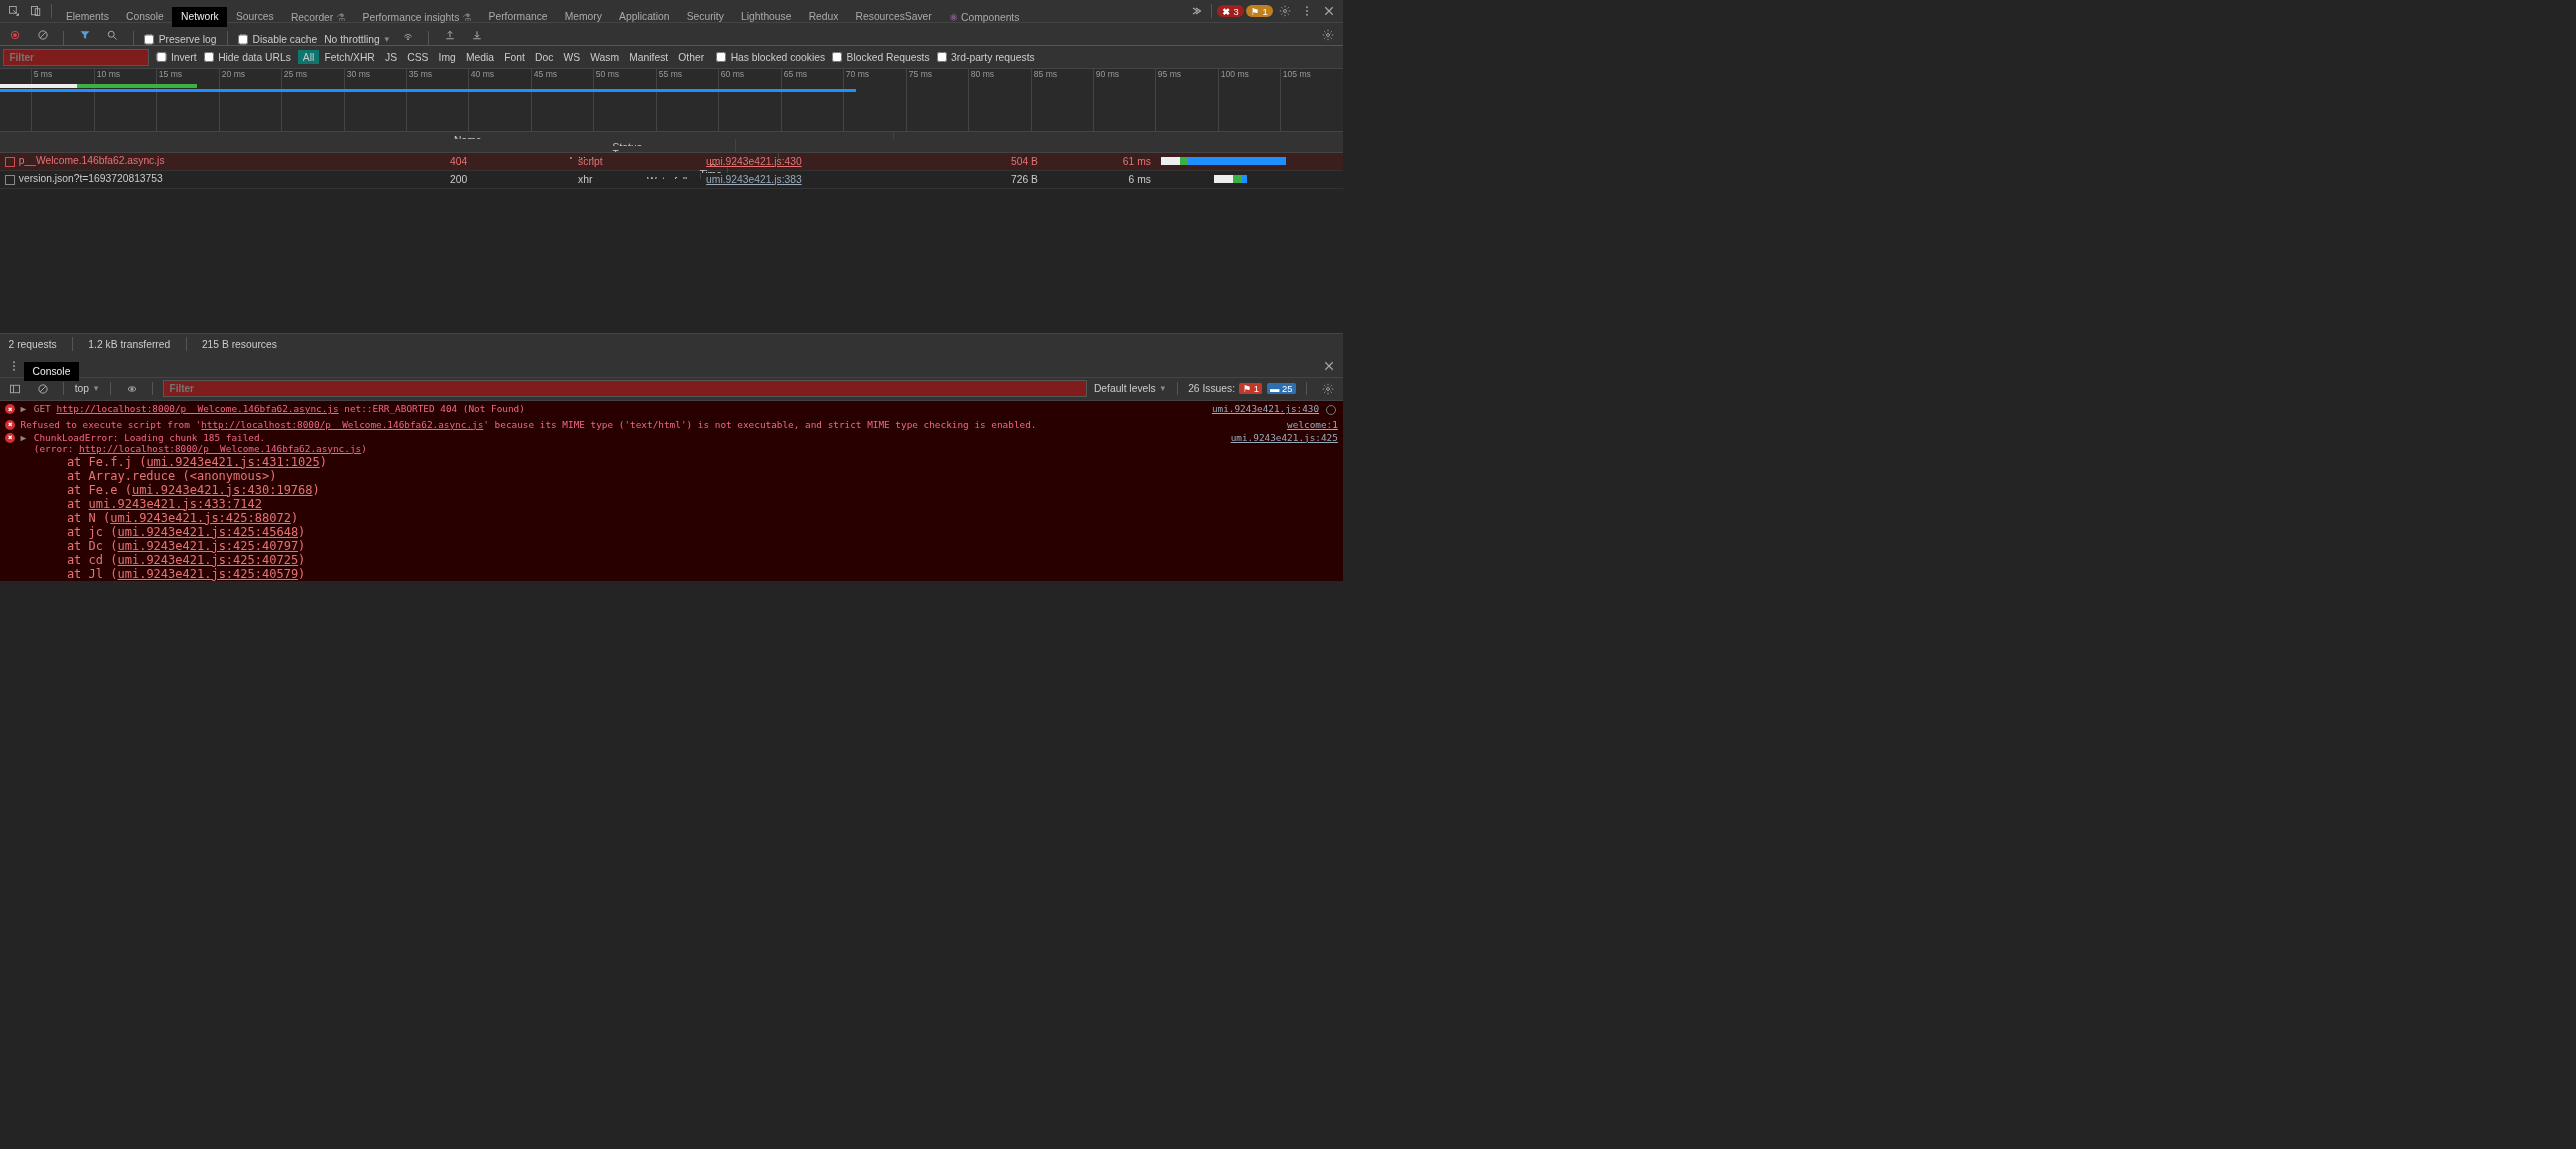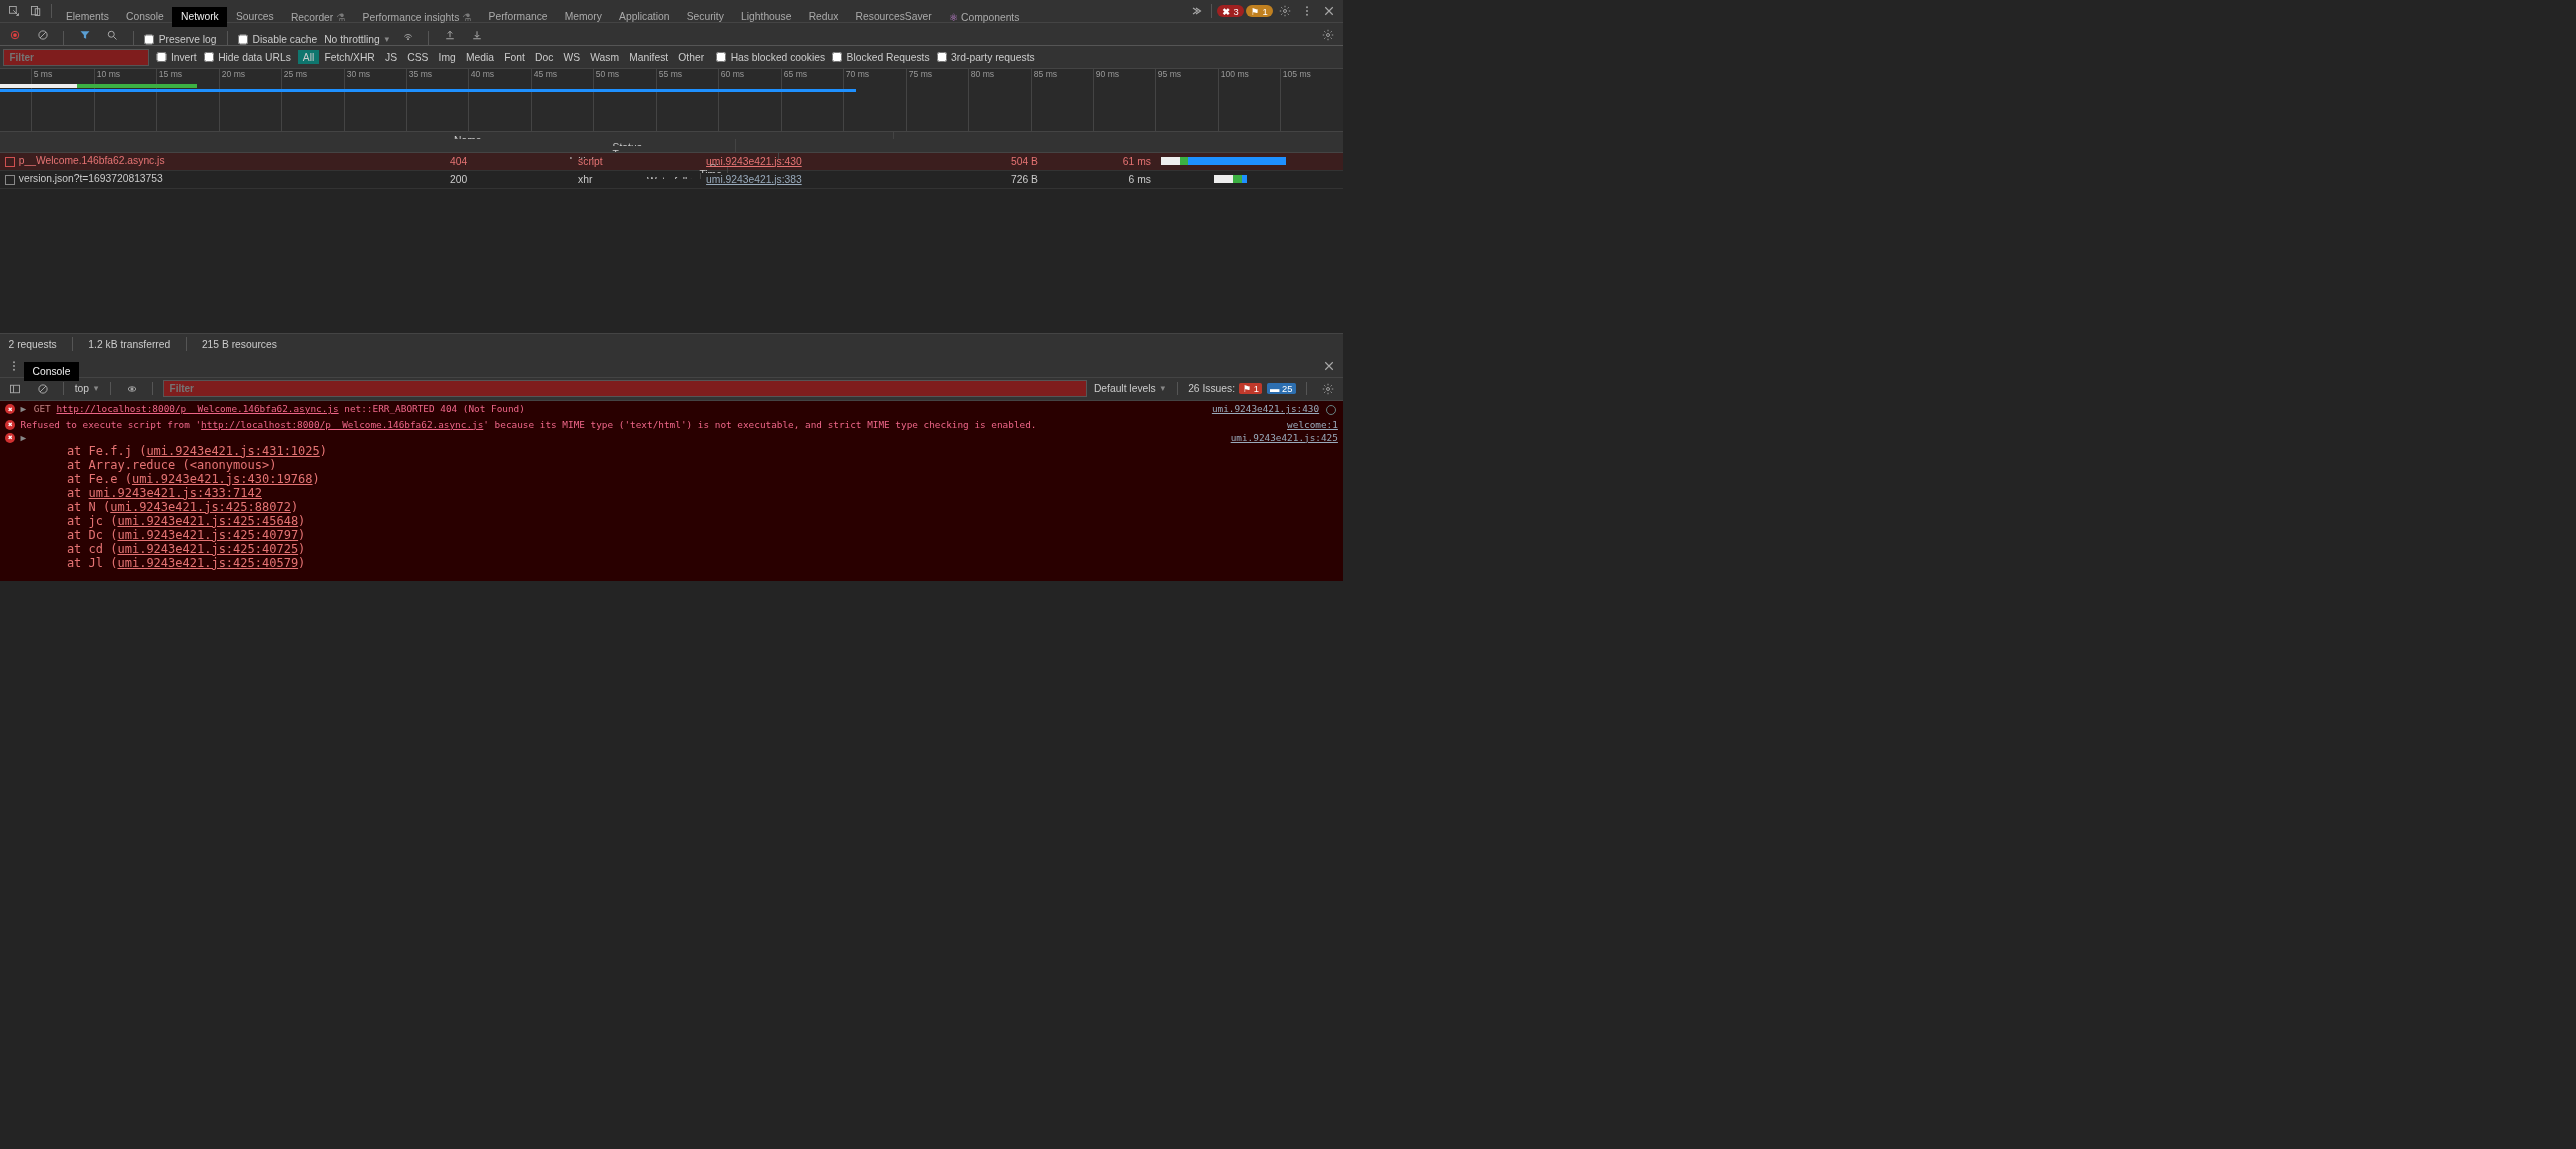--- a/index.html
+++ b/index.html
@@ -534,20 +534,22 @@
     </span>
   </div>
   <div class="console-line">
     <span class="err-ico">✖</span>
     <span class="msg"><span>Refused to execute script from '</span><a>http://localhost:8000/p__Welcome.146bfa62.async.js</a><span>' because its MIME type ('text/html') is not executable, and strict MIME type checking is enabled.</span></span>
     <a class="src">welcome:1</a>
   </div>
   <div class="console-line" style="align-items:flex-start;">
     <span class="err-ico">✖</span>
     <span class="disclose">▶</span>
+    <span class="msg"><span>ChunkLoadError: Loading chunk 185 failed.</span>
+<span>(error: </span><a>http://localhost:8000/p__Welcome.146bfa62.async.js</a><span>)</span></span>
     <a class="src">umi.9243e421.js:425</a>
   </div>
   <div id="stack-trace">
       <div class="stack-line">    at Fe.f.j (<a>umi.9243e421.js:431:1025</a>)</div>
       <div class="stack-line">    at Array.reduce (&lt;anonymous&gt;)</div>
       <div class="stack-line">    at Fe.e (<a>umi.9243e421.js:430:19768</a>)</div>
       <div class="stack-line">    at <a>umi.9243e421.js:433:7142</a></div>
       <div class="stack-line">    at N (<a>umi.9243e421.js:425:88072</a>)</div>
       <div class="stack-line">    at jc (<a>umi.9243e421.js:425:45648</a>)</div>
       <div class="stack-line">    at Dc (<a>umi.9243e421.js:425:40797</a>)</div>

